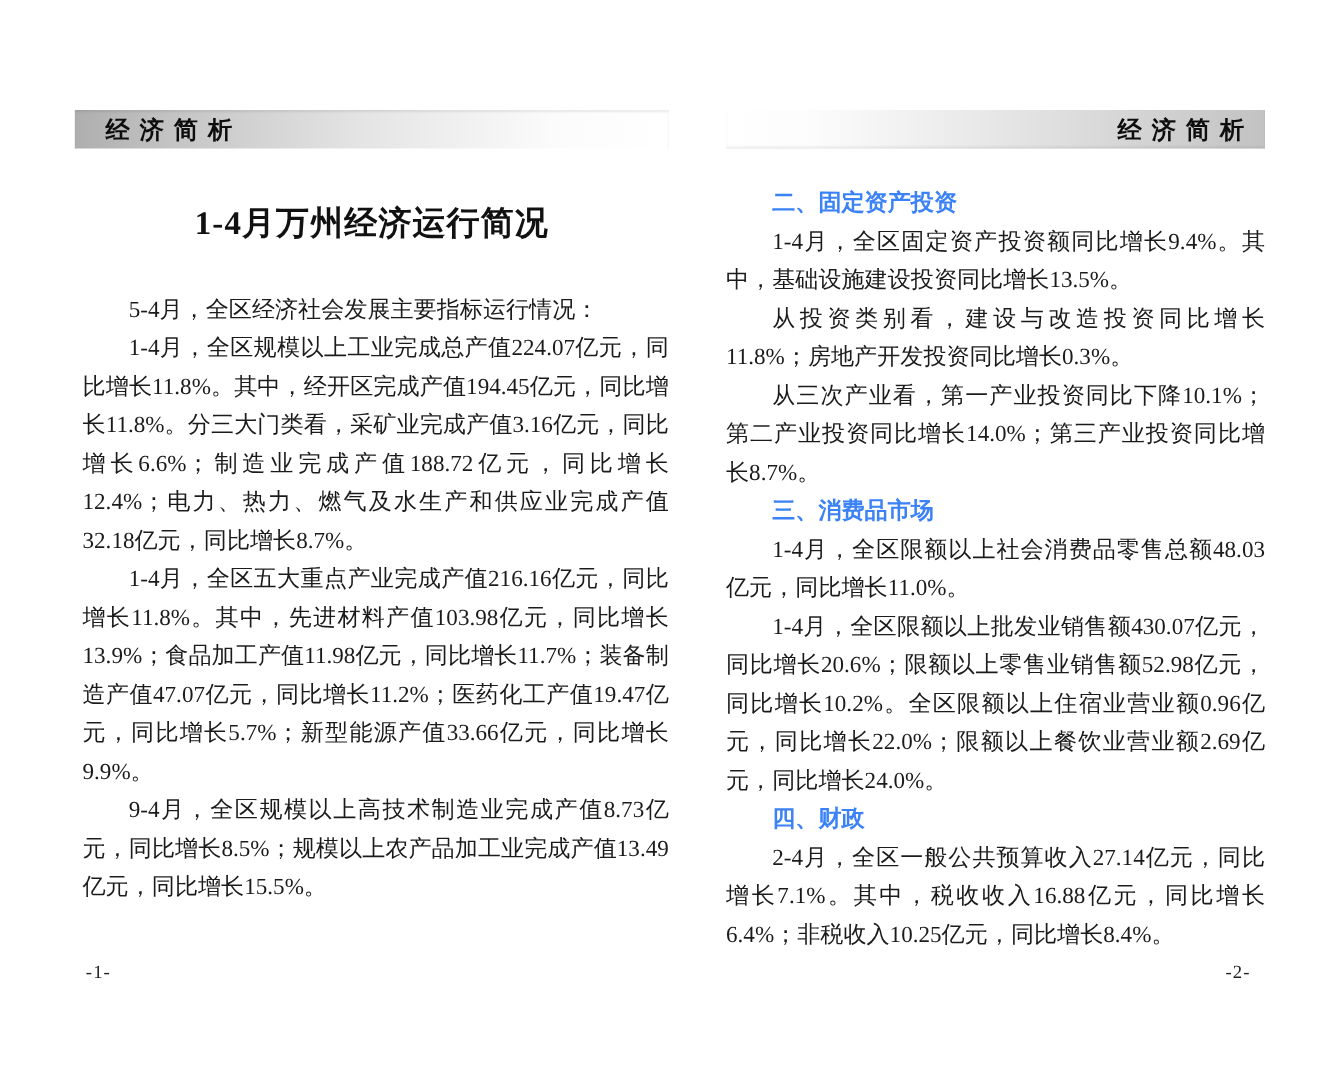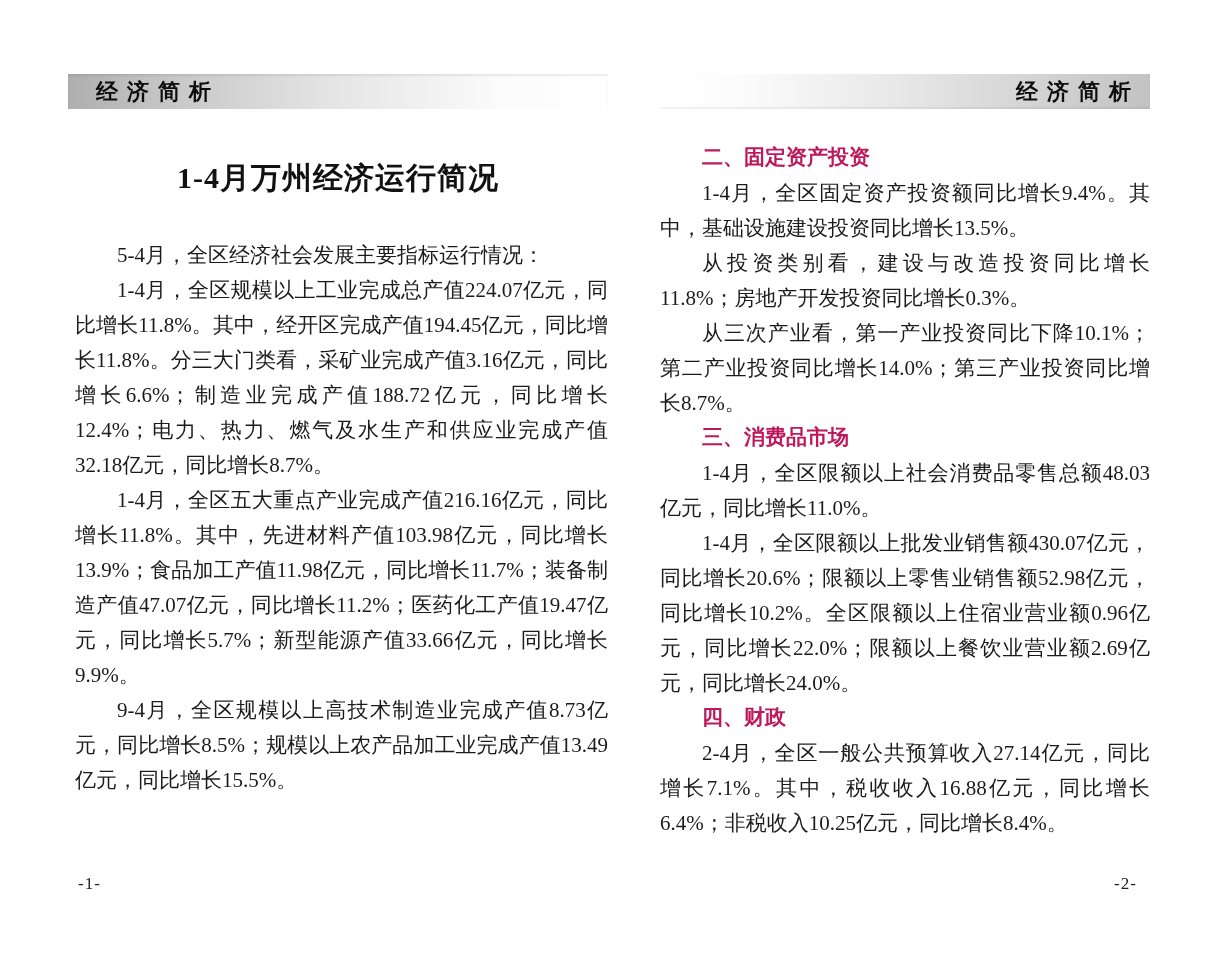--- a/index.html
+++ b/index.html
@@ -4,21 +4,21 @@
 <style>
   html, body { margin:0; padding:0; }
   body {
     width:1218px; height:977px;
     background:#ffffff;
     position:relative;
     overflow:hidden;
     font-family:"Liberation Serif","DejaVu Serif",serif;
     color:#1b1b1b;
   }
-  .page { position:absolute; top:74px; }
+  .page { position:absolute; top:100px; }
   #page-left  { left:68px;  width:540px; }
   #page-right { left:660px; width:490px; }
 
   .bar {
     height:35px; line-height:35px;
     white-space:nowrap;
   }
   .bar-left {
     background:linear-gradient(to right,#aeaeae 0%,#c6c6c6 18%,#e4e4e4 48%,#fbfbfb 80%,#ffffff 100%);
     box-shadow:inset 0 2px 2px rgba(0,0,0,0.08);
@@ -52,23 +52,23 @@
     text-align:justify;
     text-justify:inter-character;
   }
   #page-left  .body-text { margin-top:41px; padding-left:7px; }
   #page-right .body-text { margin-top:32px; }
   .para, .sec {
     margin:0;
     text-indent:2em;
   }
   .sec {
-    font-family:Liberation Mono, monospace;
+    font-family:Liberation Sans, sans-serif;
     font-weight:bold;
-    color:#be185d;
+    color:#3b82f6;
   }
   .pagenum {
     position:absolute;
     font-size:17px;
     line-height:20px;
     color:#222222;
     letter-spacing:1px;
   }
   #pagenum-left  { left:78px;   top:874px; }
   #pagenum-right { left:1114px; top:874px; }

